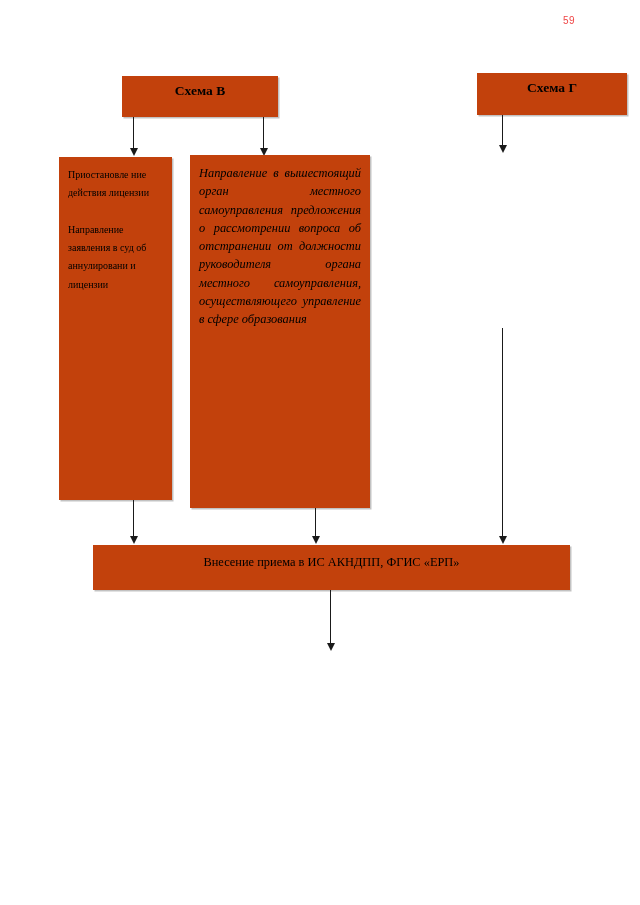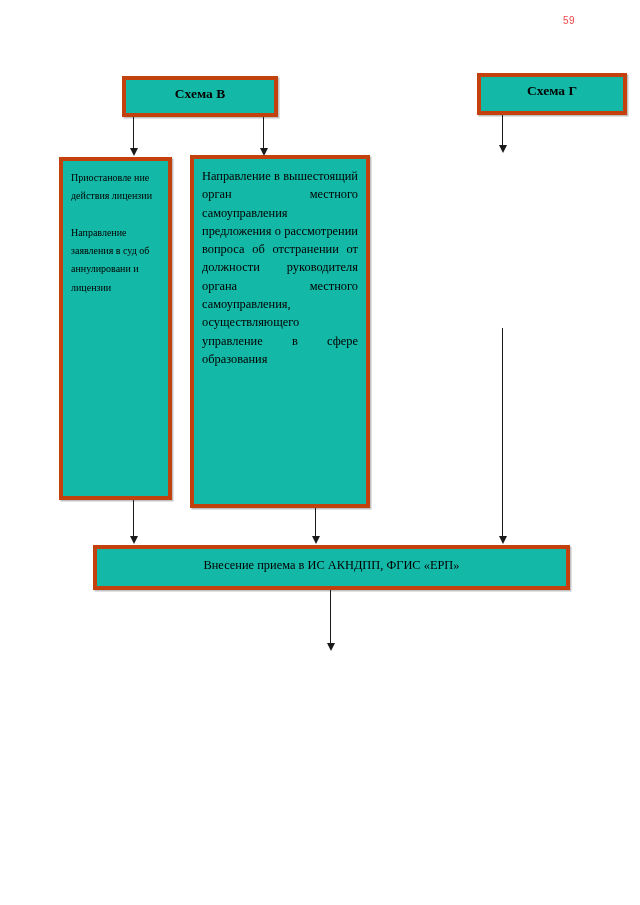--- a/index.html
+++ b/index.html
@@ -23,23 +23,23 @@
     top: 8px;
     left: 563px;
     font-size: 10px;
     font-family: "Liberation Sans", sans-serif;
     letter-spacing: 0.5px;
     color: #ef4444;
     margin-top: 7px;
   }
   .node {
     position: absolute;
-    border: 4px solid #c2410c;
+    border: 1px solid #c2410c;
     box-sizing: border-box;
-    background: #14b8a6;
+    background: #c2410c;
     box-shadow: 1.5px 1.5px 0 rgba(120,120,120,0.45);
   }
   .node-text {
     display: block;
     white-space: pre-wrap;
   }
   
   .title-box {
     display: flex;
     align-items: flex-start;
@@ -134,21 +134,21 @@
     <div class="stem" style="height:31px;"></div>
     <div class="head" style="top:30px;"></div>
   </div>
 
   <div class="node col-left" style="left:59px; top:157px; width:113px; height:343px;">
     <span class="node-text">Приостановле ние действия лицензии
 
 Направление заявления в суд об аннулировани и лицензии</span>
   </div>
 
-  <div class="node col-mid" style="left:190px; top:155px; width:180px; height:353px;">
+  <div class="node col-mid" style="left:190px; top:155px; width:180px; height:353px;font-style:italic;">
     <span class="node-text">Направление в вышестоящий орган местного самоуправления предложения о рассмотрении вопроса об отстранении от должности руководителя органа местного самоуправления, осуществляющего управление в сфере образования</span>
   </div>
 
 
   <div class="conn" style="left:133px; top:500px; height:46px;">
     <div class="stem" style="height:37px;"></div>
     <div class="head" style="top:36px;"></div>
   </div>
 
   <div class="conn" style="left:315px; top:508px; height:38px;">

